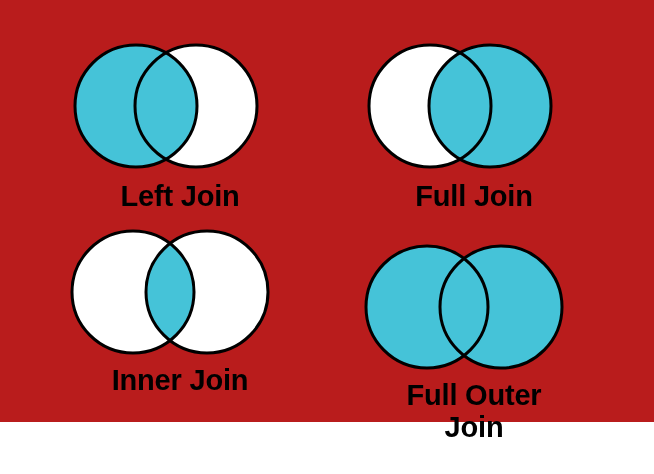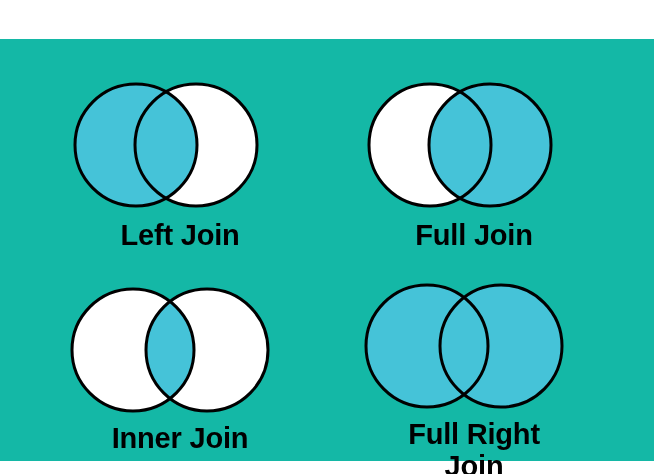--- a/index.html
+++ b/index.html
@@ -10,33 +10,32 @@
   body {
     width: 654px;
     height: 474px;
     font-family: "Liberation Sans", sans-serif;
     overflow: hidden;
   }
   #diagram-root {
     position: relative;
     width: 654px;
     height: 422px;
-    background: #14b8a6;
-    margin-top: 39px;
+    background: #b91c1c;
   }
   .join-panel {
     position: absolute;
     width: 300px;
     display: flex;
     flex-direction: column;
     align-items: center;
   }
   #panel-left-join   { left: 30px;  top: 38px; }
   #panel-right-join  { left: 324px; top: 38px; }
-  #panel-inner-join  { left: 30px;  top: 247px; }
+  #panel-inner-join  { left: 30px;  top: 228px; }
   #panel-full-outer-join { left: 324px; top: 243px; }
 
   .venn-figure {
     display: block;
   }
   .panel-label {
     margin-top: 6px;
     font-family: "Liberation Sans", sans-serif;
     font-size: 29px;
     font-weight: bold;
@@ -106,17 +105,17 @@
     <div class="panel-label">Inner Join</div>
   </div>
 
   <div class="join-panel" id="panel-full-outer-join">
     <svg class="venn-figure" width="230" height="130" viewBox="0 0 230 130">
       <circle cx="68" cy="64" r="61" fill="#45c3d8"></circle>
       <circle cx="142" cy="64" r="61" fill="#45c3d8"></circle>
       <circle cx="68" cy="64" r="61" fill="none" stroke="#000000" stroke-width="3"></circle>
       <circle cx="142" cy="64" r="61" fill="none" stroke="#000000" stroke-width="3"></circle>
     </svg>
-    <div class="panel-label">Full Right
+    <div class="panel-label">Full Outer
 Join</div>
   </div>
 
 </div>
 
 </body></html>

